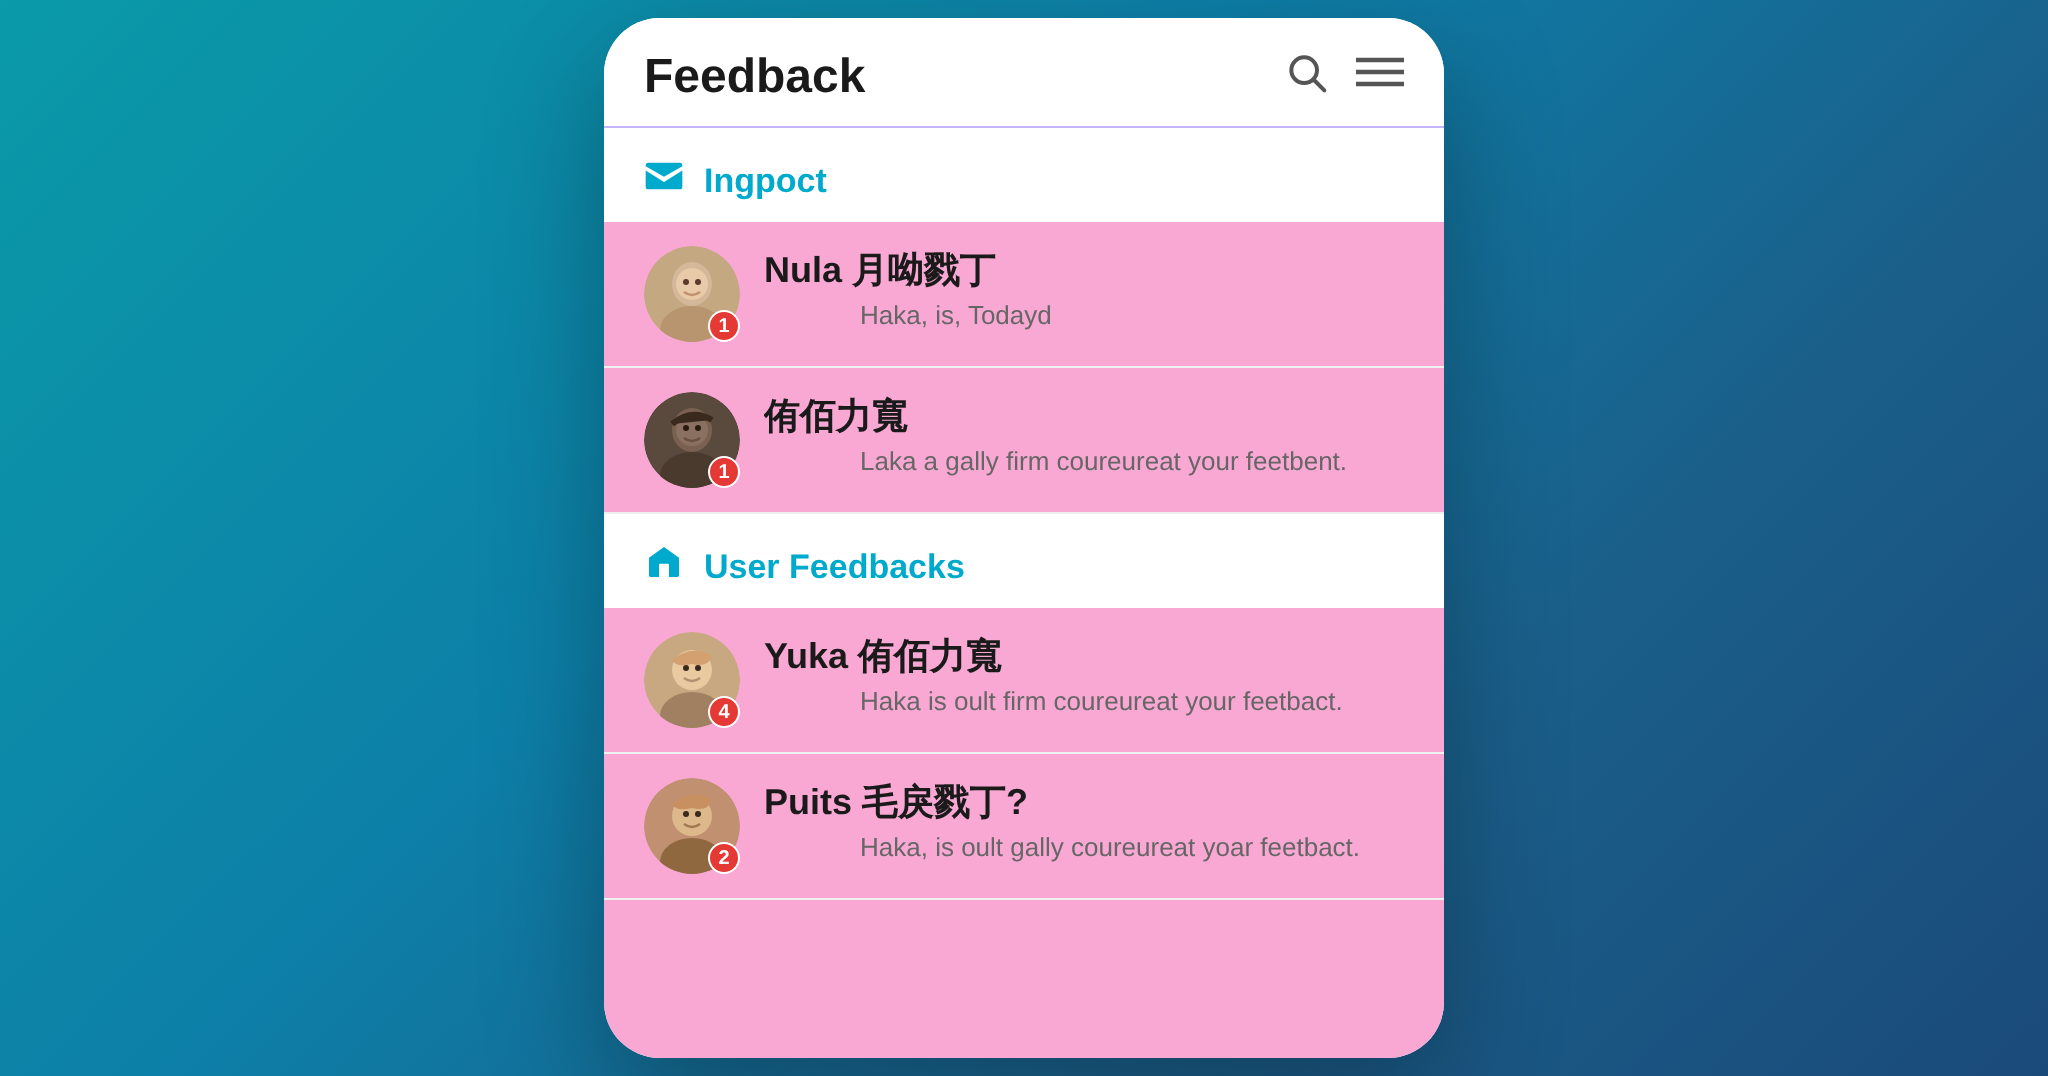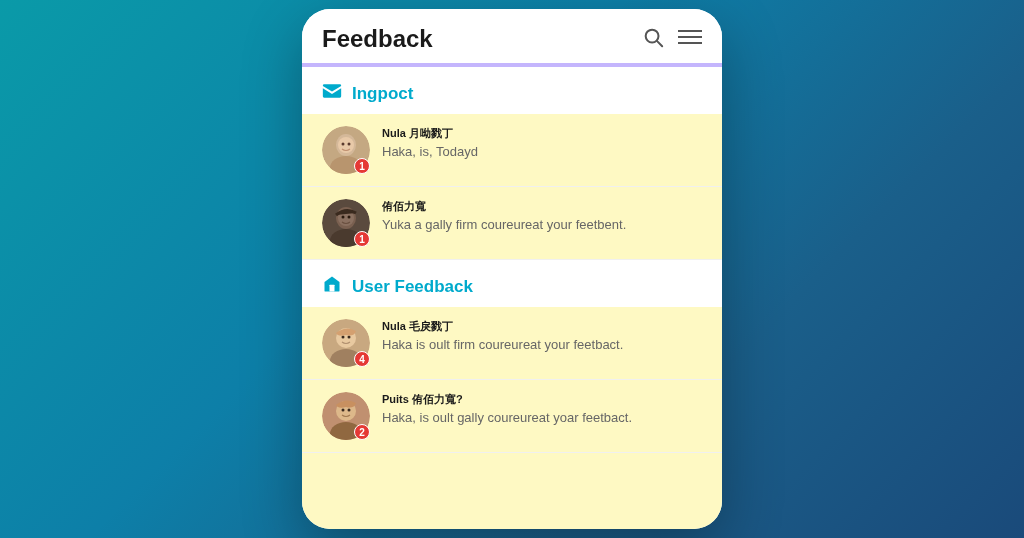--- a/index.html
+++ b/index.html
@@ -25,21 +25,21 @@
       flex-direction: column;
       box-shadow: 0 20px 60px rgba(0,0,0,0.3);
     }
 
     .header {
       background: white;
       padding: 16px 20px 10px 20px;
       display: flex;
       align-items: center;
       justify-content: space-between;
-      border-bottom: 4px solid #c4b5fd;
+      border-bottom: 1px solid #c4b5fd;
       flex-shrink: 0;
     }
 
     .header-title {
       font-size: 24px;
       font-weight: 700;
       color: #1a1a1a;
     }
 
     .header-icons {
@@ -50,21 +50,21 @@
 
     .header-icon {
       color: #555;
       font-size: 20px;
       cursor: pointer;
     }
 
     .content {
       flex: 1;
       overflow-y: auto;
-      background: #fef9c3;
+      background: #f9a8d4;
     }
 
     .section-header {
       display: flex;
       align-items: center;
       gap: 10px;
       padding: 14px 20px 8px 20px;
       background: white;
     }
 
@@ -117,35 +117,36 @@
       border: 1.5px solid white;
       padding: 0 3px;
     }
 
     .message-content {
       flex: 1;
       min-width: 0;
     }
 
     .message-title {
-      font-size: 11px;
+      font-size: 18px;
       font-weight: 600;
       color: #1a1a1a;
       margin-bottom: 3px;
       white-space: nowrap;
       overflow: hidden;
       text-overflow: ellipsis;
     }
 
     .message-preview {
       font-size: 13px;
       color: #666;
       white-space: nowrap;
       overflow: hidden;
       text-overflow: ellipsis;
+      margin-left: 48px;
     }
 
     
     .avatar-img {
       width: 48px;
       height: 48px;
       border-radius: 50%;
       overflow: hidden;
       flex-shrink: 0;
       position: relative;
@@ -218,70 +219,70 @@
             <ellipse cx="21" cy="18" rx="1.5" ry="1.5" fill="#2a1a0e"></ellipse>
             <ellipse cx="27" cy="18" rx="1.5" ry="1.5" fill="#2a1a0e"></ellipse>
             <path d="M20 23 Q24 26 28 23" stroke="#6a5040" stroke-width="1.2" fill="none"></path>
             <path d="M14 16 Q24 8 34 14" stroke="#3a2a1e" stroke-width="3" fill="#3a2a1e"></path>
           </svg>
         </div>
         <span class="badge">1</span>
       </div>
       <div class="message-content">
         <div class="message-title">侑佰力寬</div>
-        <div class="message-preview">Yuka a gally firm coureureat your feetbent.</div>
+        <div class="message-preview">Laka a gally firm coureureat your feetbent.</div>
       </div>
     </div>
 
     <div class="section-header">
       <span class="section-icon home">
         <svg width="20" height="20" viewBox="0 0 24 24" fill="#00aacc">
           <path d="M3 9.5L12 3l9 6.5V20a1 1 0 0 1-1 1H4a1 1 0 0 1-1-1V9.5z"></path>
           <rect x="9" y="13" width="6" height="8" rx="0.5" fill="white"></rect>
         </svg>
       </span>
-      <span class="section-title">User Feedback</span>
+      <span class="section-title">User Feedbacks</span>
     </div>
 
     <div class="message-item">
       <div class="avatar-container">
         <div class="avatar-img">
           <svg width="48" height="48" viewBox="0 0 48 48">
             <circle cx="24" cy="24" r="24" fill="#c8a880"></circle>
             <ellipse cx="24" cy="42" rx="16" ry="12" fill="#a08060"></ellipse>
             <circle cx="24" cy="19" r="10" fill="#e8c9a0"></circle>
             <ellipse cx="21" cy="18" rx="1.5" ry="1.5" fill="#3a2a1e"></ellipse>
             <ellipse cx="27" cy="18" rx="1.5" ry="1.5" fill="#3a2a1e"></ellipse>
             <path d="M20 23 Q24 26 28 23" stroke="#b09070" stroke-width="1.2" fill="none"></path>
             <path d="M14 14 Q24 6 34 12 Q32 18 24 16 Q16 18 14 14z" fill="#d4a070"></path>
           </svg>
         </div>
         <span class="badge">4</span>
       </div>
       <div class="message-content">
-        <div class="message-title">Nula 毛戾戮丁</div>
+        <div class="message-title">Yuka 侑佰力寬</div>
         <div class="message-preview">Haka is oult firm coureureat your feetbact.</div>
       </div>
     </div>
 
     <div class="message-item">
       <div class="avatar-container">
         <div class="avatar-img">
           <svg width="48" height="48" viewBox="0 0 48 48">
             <circle cx="24" cy="24" r="24" fill="#c09070"></circle>
             <ellipse cx="24" cy="42" rx="16" ry="12" fill="#906840"></ellipse>
             <circle cx="24" cy="19" r="10" fill="#ddb88a"></circle>
             <ellipse cx="21" cy="18" rx="1.5" ry="1.5" fill="#3a2a1e"></ellipse>
             <ellipse cx="27" cy="18" rx="1.5" ry="1.5" fill="#3a2a1e"></ellipse>
             <path d="M20 23 Q24 26 28 23" stroke="#a07850" stroke-width="1.2" fill="none"></path>
             <path d="M14 13 Q24 5 34 11 Q32 17 24 15 Q16 17 14 13z" fill="#c89060"></path>
           </svg>
         </div>
         <span class="badge">2</span>
       </div>
       <div class="message-content">
-        <div class="message-title">Puits 侑佰力寬?</div>
+        <div class="message-title">Puits 毛戾戮丁?</div>
         <div class="message-preview">Haka, is oult gally coureureat yoar feetbact.</div>
       </div>
     </div>
 
   </div>
 </div>
 
 </body></html>

